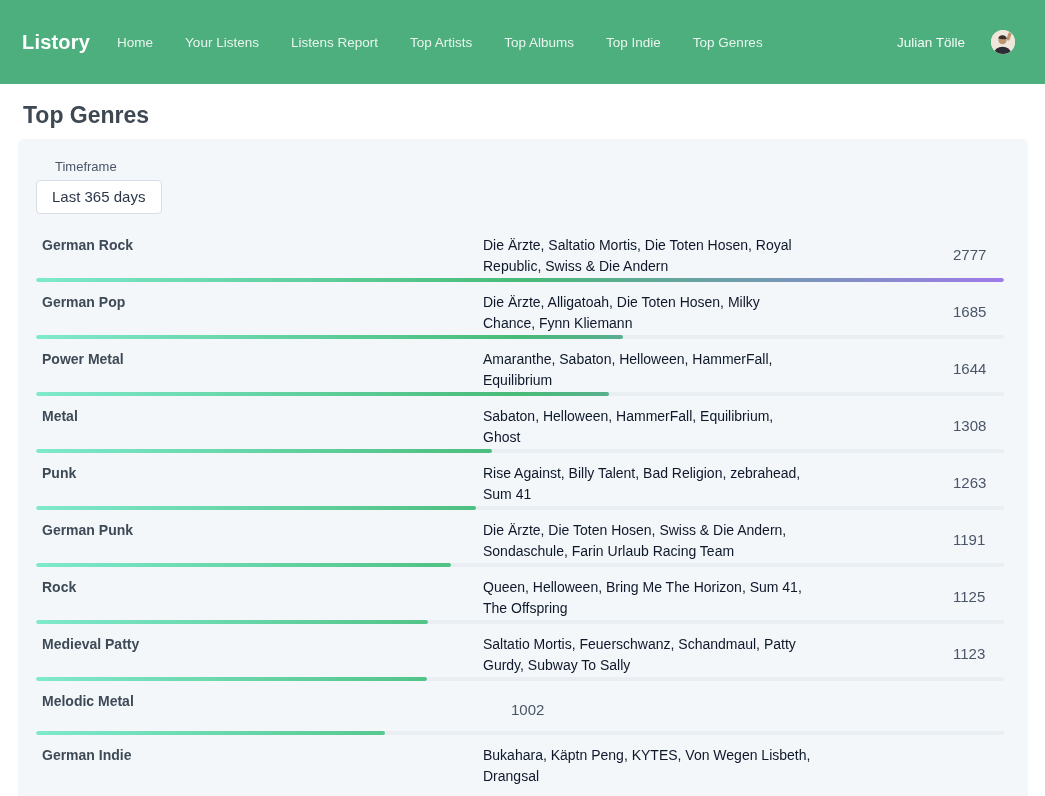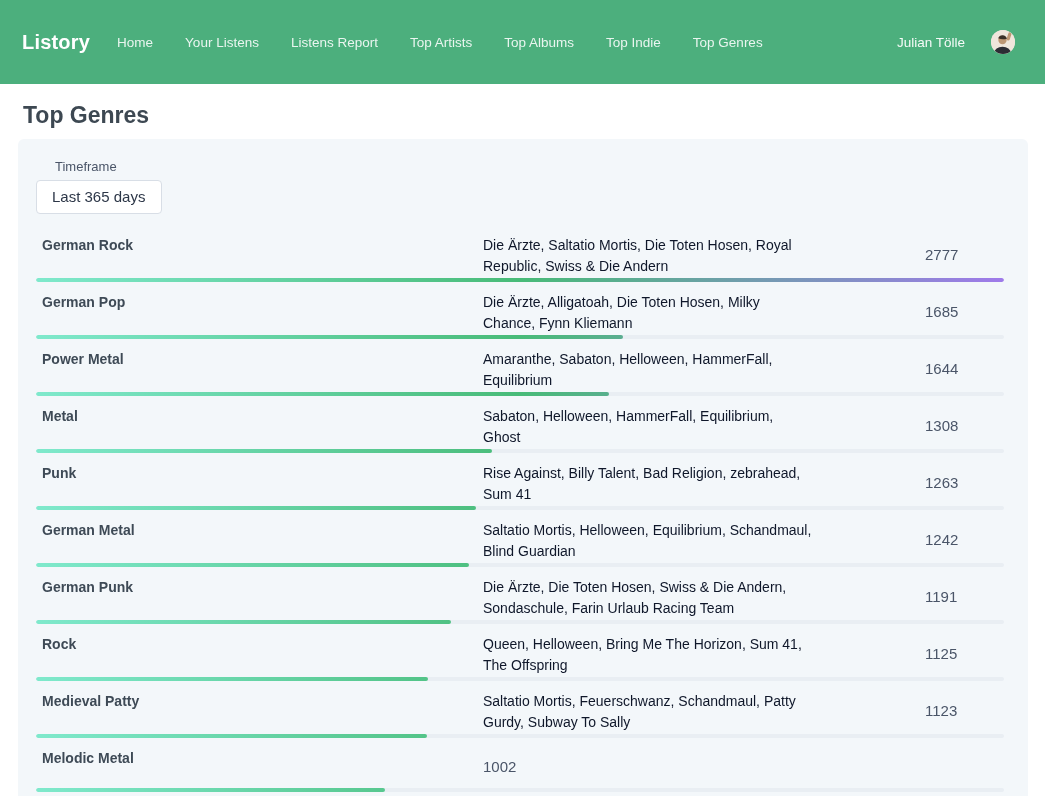--- a/index.html
+++ b/index.html
@@ -33,21 +33,21 @@
   }
   
   .table{margin-top:19px;}
   .row{margin-bottom:8px;}
   .row-content{
     display:grid;grid-template-columns:447px 442px 1fr;
     min-height:40px;align-items:start;
   }
   .genre{font-weight:bold;font-size:14px;color:#3e4a56;padding:2px 12px 0 6px;line-height:20px;}
   .artists{font-size:14px;color:#0f172a;line-height:20.5px;max-width:330px;padding-top:2px;}
-  .count{font-size:15px;color:#4a5568;align-self:center;}
+  .count{font-size:15px;color:#4a5568;align-self:center;margin-left:28px;}
   .track{height:4px;border-radius:2px;background:#e9eef3;margin-top:2px;overflow:hidden;}
   .fill{
     height:4px;border-radius:2px;
     background-image:linear-gradient(90deg,#7fe9cc 0%,#48bb78 50%,#9f7aea 100%);
     background-repeat:no-repeat;
   }
 </style>
 </head>
 <body>
 
@@ -127,30 +127,20 @@
           <div class="genre">Punk</div>
           <div class="artists">Rise Against, Billy Talent, Bad Religion, zebrahead, Sum 41</div>
           <div class="count">1263</div>
         </div>
         <div class="track">
           <div class="fill" style="width: 45.4807%; background-size: 219.873% 100%;"></div>
         </div>
       </div>
       <div class="row">
         <div class="row-content">
-          <div class="genre">German Metal</div>
-          <div class="artists">Saltatio Mortis, Helloween, Equilibrium, Schandmaul, Blind Guardian</div>
-          <div class="count">1242</div>
-        </div>
-        <div class="track">
-          <div class="fill" style="width: 44.7245%; background-size: 223.591% 100%;"></div>
-        </div>
-      </div>
-      <div class="row">
-        <div class="row-content">
           <div class="genre">German Punk</div>
           <div class="artists">Die Ärzte, Die Toten Hosen, Swiss &amp; Die Andern, Sondaschule, Farin Urlaub Racing Team</div>
           <div class="count">1191</div>
         </div>
         <div class="track">
           <div class="fill" style="width: 42.888%; background-size: 233.165% 100%;"></div>
         </div>
       </div>
       <div class="row">
         <div class="row-content">

